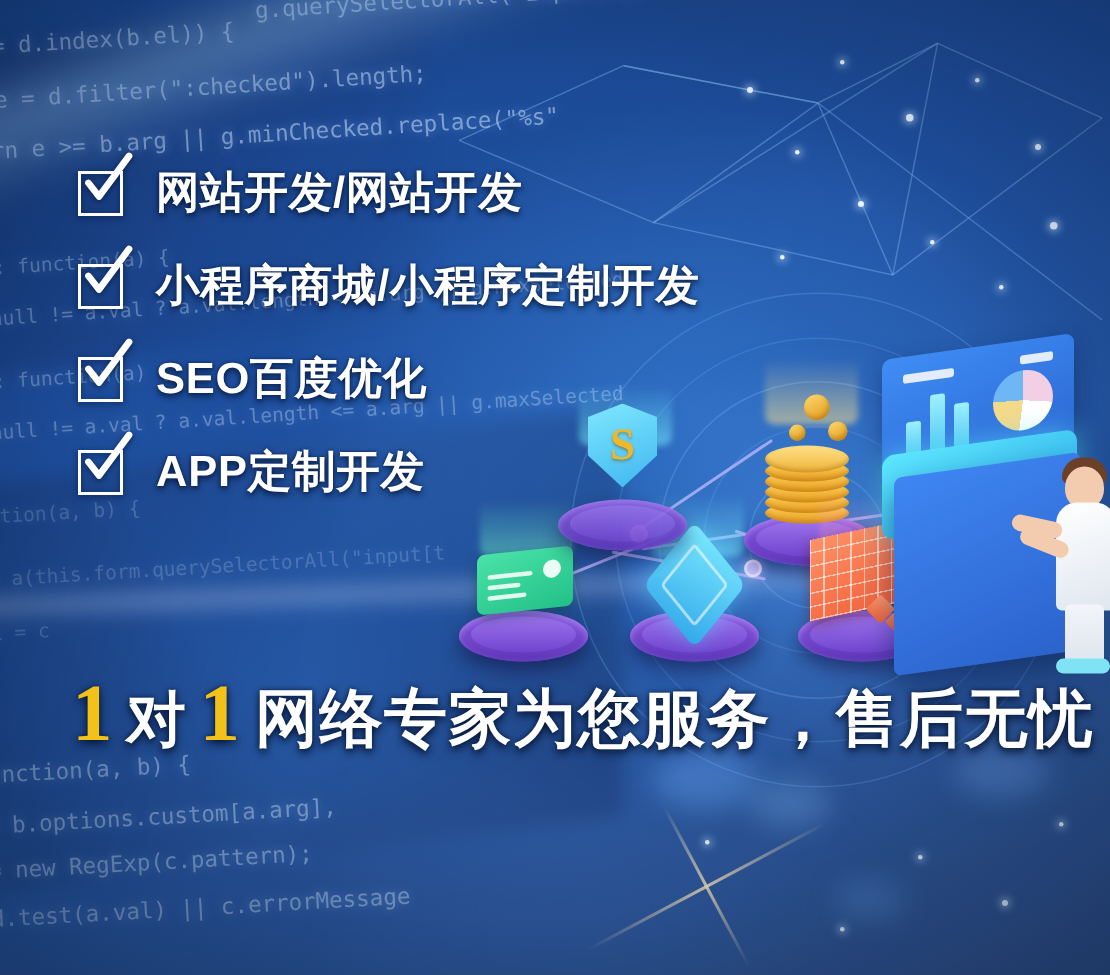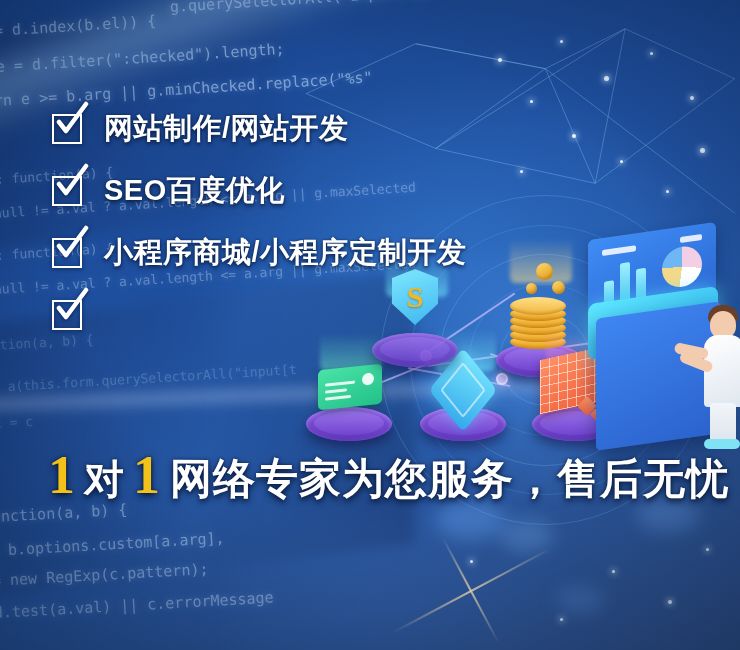--- a/index.html
+++ b/index.html
@@ -429,48 +429,49 @@
   </div>
 
   <div class="features">
 
     <div class="feature-row">
       <span class="checkbox">
         <svg viewBox="0 0 44 44" aria-hidden="true">
           <path d="M9 22 L16 31 L36 4" fill="none" stroke="#ffffff" stroke-width="4.5" stroke-linecap="round" stroke-linejoin="round"></path>
         </svg>
       </span>
-      <span class="feature-label">网站制作/网站开发</span>
-    </div>
-
+      <span class="feature-label">网站开发/网站开发</span>
+    </div>
+
+
+    <div class="feature-row wide">
+      <span class="checkbox">
+        <svg viewBox="0 0 44 44" aria-hidden="true">
+          <path d="M9 22 L16 31 L36 4" fill="none" stroke="#ffffff" stroke-width="4.5" stroke-linecap="round" stroke-linejoin="round"></path>
+        </svg>
+      </span>
+      <span class="feature-label">小程序商城/小程序定制开发</span>
+    </div>
 
     <div class="feature-row">
       <span class="checkbox">
         <svg viewBox="0 0 44 44" aria-hidden="true">
           <path d="M9 22 L16 31 L36 4" fill="none" stroke="#ffffff" stroke-width="4.5" stroke-linecap="round" stroke-linejoin="round"></path>
         </svg>
       </span>
       <span class="feature-label">SEO百度优化</span>
     </div>
 
-    <div class="feature-row wide">
-      <span class="checkbox">
-        <svg viewBox="0 0 44 44" aria-hidden="true">
-          <path d="M9 22 L16 31 L36 4" fill="none" stroke="#ffffff" stroke-width="4.5" stroke-linecap="round" stroke-linejoin="round"></path>
-        </svg>
-      </span>
-      <span class="feature-label">小程序商城/小程序定制开发</span>
-    </div>
-
     <div class="feature-row">
       <span class="checkbox">
         <svg viewBox="0 0 44 44" aria-hidden="true">
           <path d="M9 22 L16 31 L36 4" fill="none" stroke="#ffffff" stroke-width="4.5" stroke-linecap="round" stroke-linejoin="round"></path>
         </svg>
       </span>
+      <span class="feature-label">APP定制开发</span>
     </div>
   </div>
 
   <div class="headline">
     <span class="hl-num">1</span>
     <span class="hl-mid">对</span>
     <span class="hl-num">1</span>
     <span class="hl-tail">网络专家为您服务，售后无忧！</span>
   </div>
 

